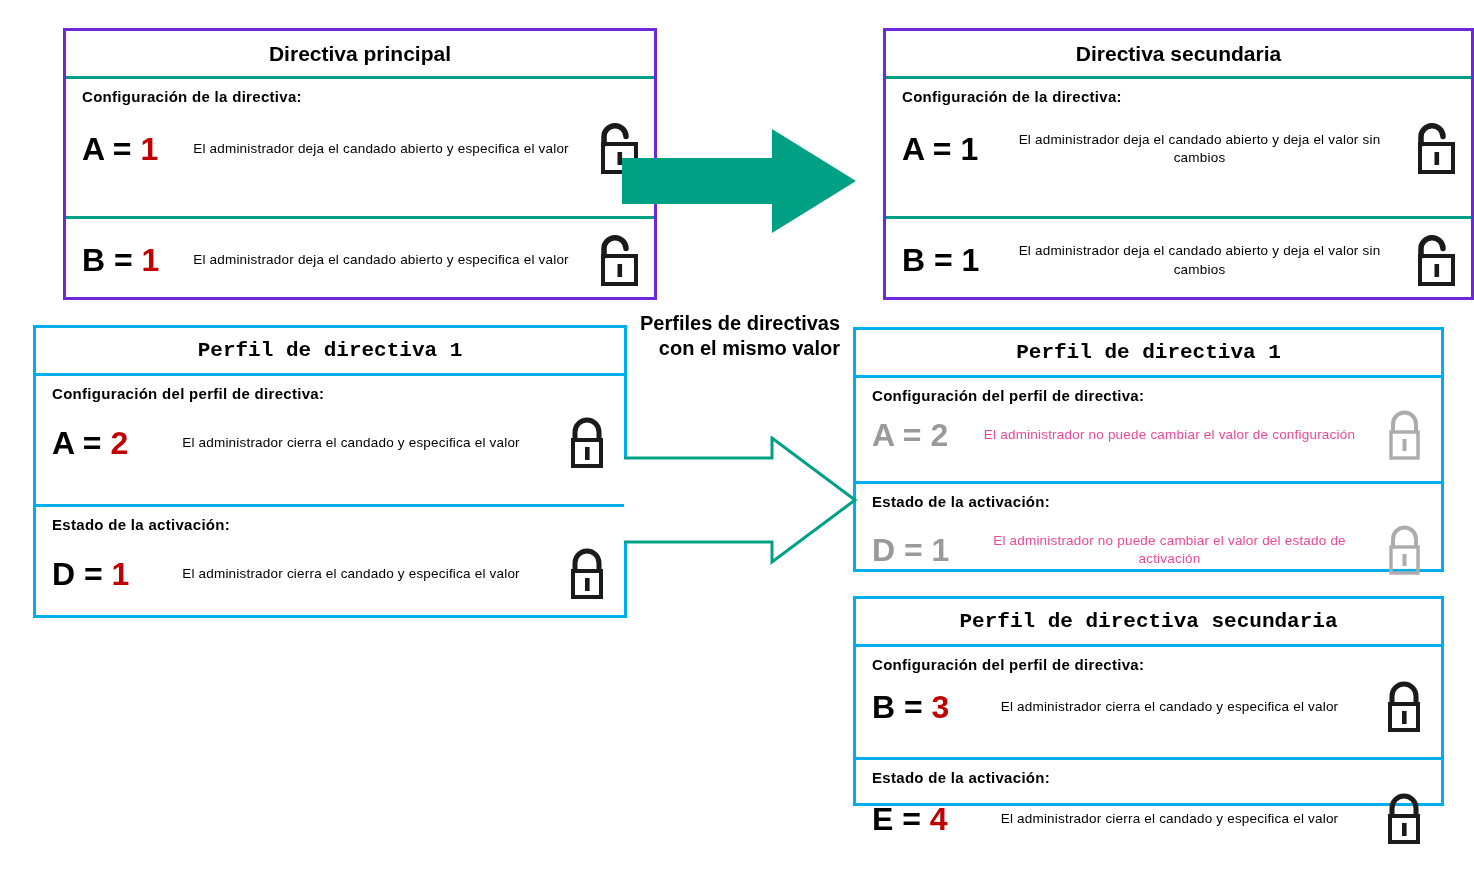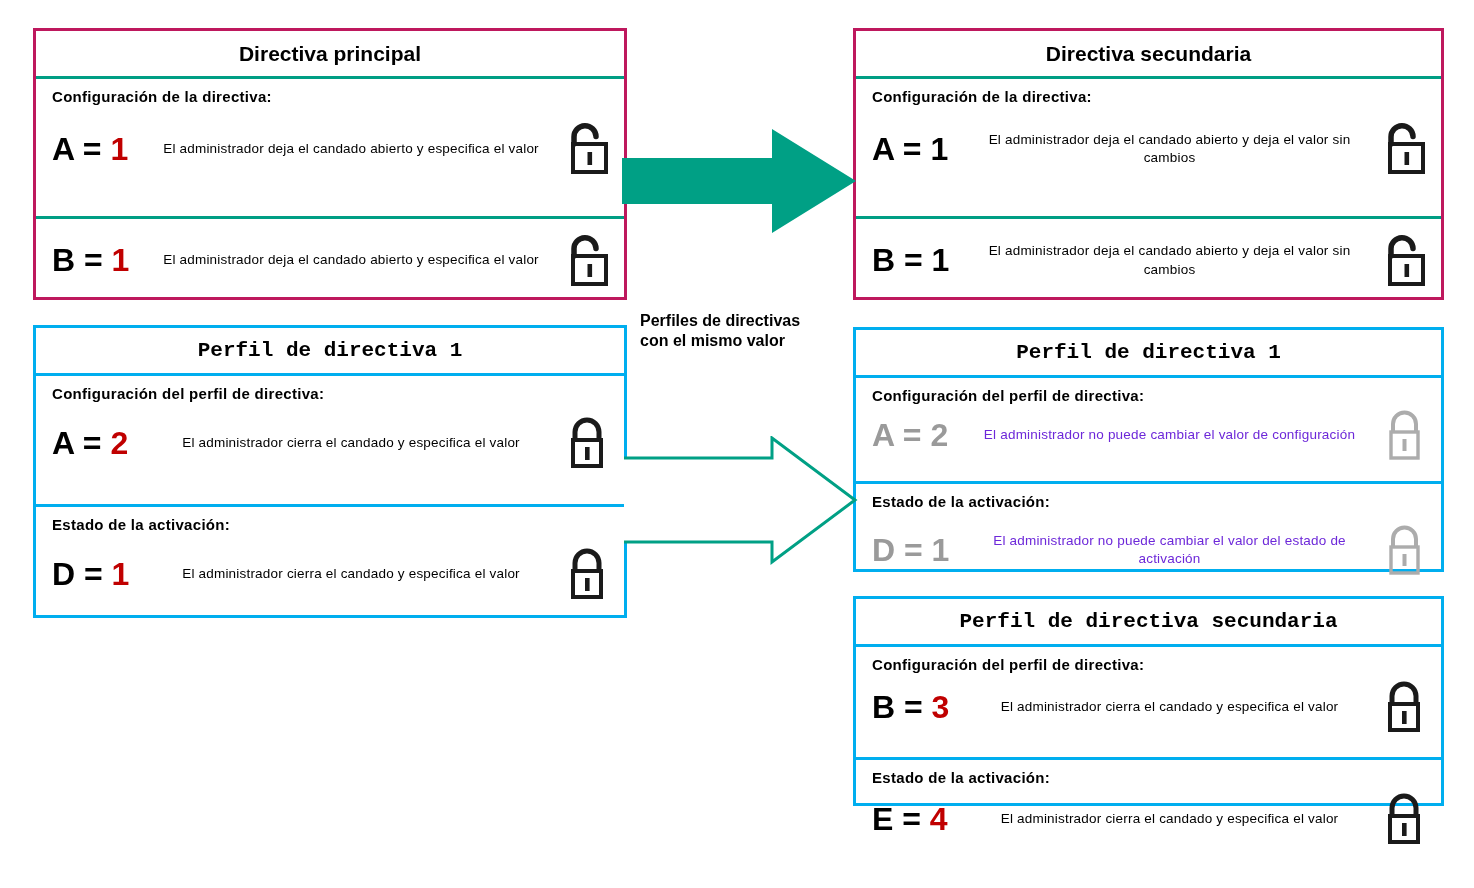--- a/index.html
+++ b/index.html
@@ -11,21 +11,21 @@
     overflow:hidden;
   }
   .canvas{position:relative;width:1474px;height:888px;}
 
   
   .box{
     position:absolute;
     box-sizing:border-box;
     background:#ffffff;
   }
-  .box.teal{border:3px solid #be185d;}
+  .box.teal{border:3px solid #6d28d9;margin-left:30px;}
   .box.cyan{border:3px solid #00AEEF;}
 
   .box-title{
     height:48px;
     display:flex;align-items:center;justify-content:center;
     font-size:21px;font-weight:bold;color:#000;
     letter-spacing:0px;
     box-sizing:border-box;
   }
   .box.teal .box-title{border-bottom:3px solid #009E84;}
@@ -63,37 +63,37 @@
 
   .desc{
     flex:1 1 auto;
     text-align:center;
     font-size:13.5px;
     color:#000;
     line-height:1.35;
     padding:0 10px;
     letter-spacing:0.2px;
   }
-  .desc.grey{color:#6d28d9;}
+  .desc.grey{color:#ec4899;}
 
   .lock{
     flex:0 0 auto;
     width:58px;height:62px;
     display:flex;align-items:center;justify-content:center;
   }
 
   
   .arrow-filled{position:absolute;}
   .arrow-outline{position:absolute;}
 
   
   .caption{
     position:absolute;
-    text-align:left;
-    font-size:16px;font-weight:bold;color:#000;
+    text-align:right;
+    font-size:20px;font-weight:bold;color:#000;
     line-height:1.25;
     white-space:nowrap;
   }
 </style>
 </head>
 <body>
 
 <div class="canvas">
 
   <div class="box teal" style="left:33px;top:28px;width:594px;height:272px;">

